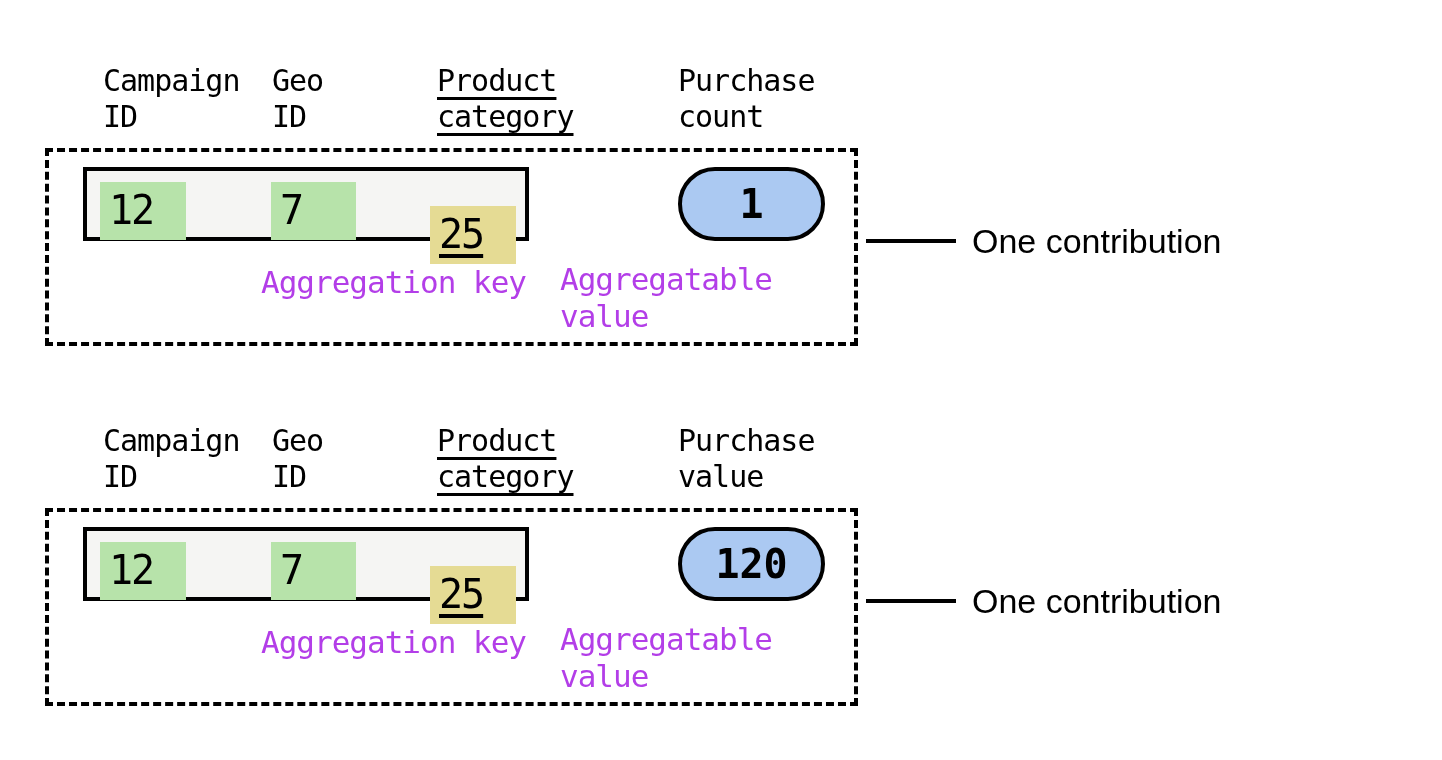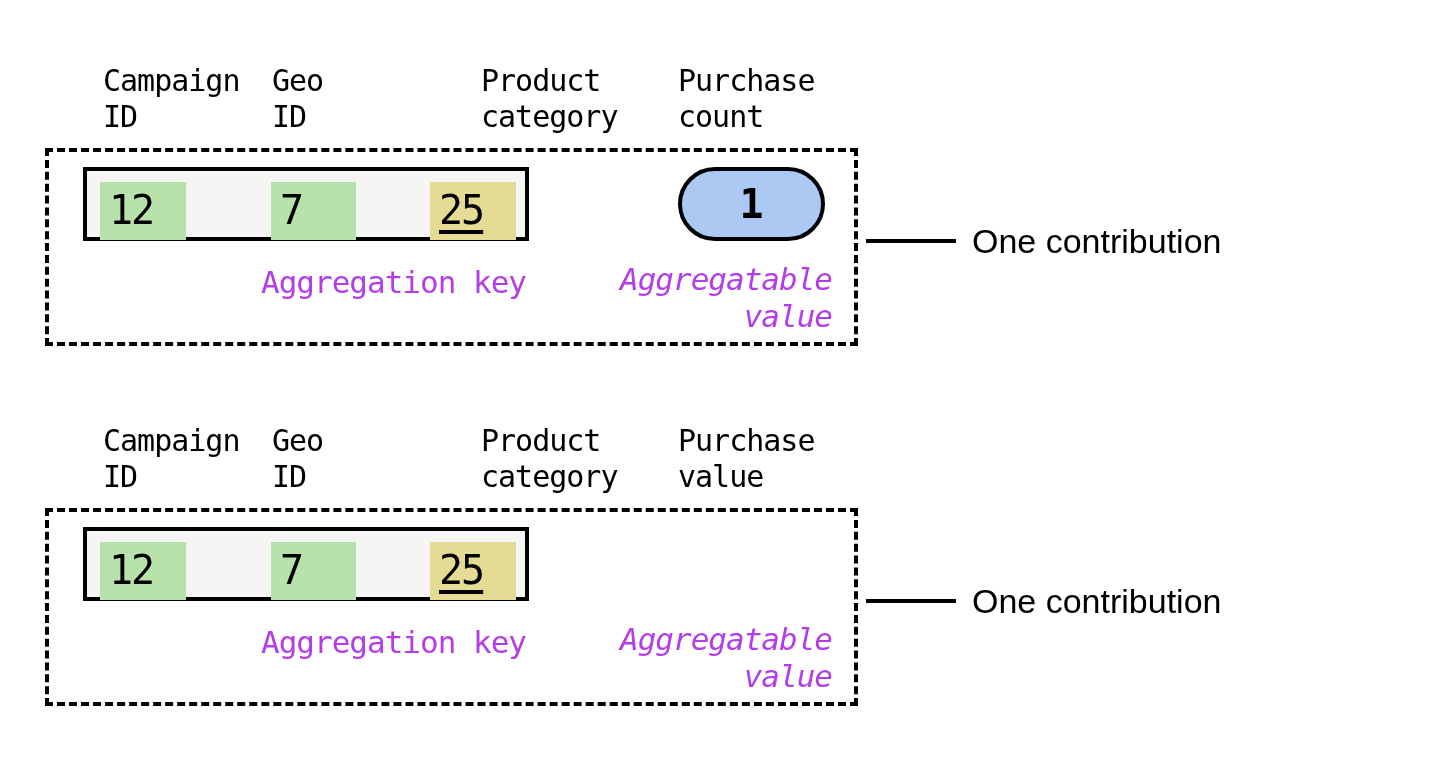--- a/index.html
+++ b/index.html
@@ -25,21 +25,21 @@
   #section-1{top:423px;}
 
   .col-label{
     position:absolute;top:0;
     font-size:30px;line-height:36px;
     white-space:pre-line;
     letter-spacing:-1px;
   }
   .col-label.c1{left:103px;}
   .col-label.c2{left:272px;}
-  .col-label.c3{left:437px;text-decoration-thickness:3px;text-underline-offset:6px;margin-left:44px;}
+  .col-label.c3{left:437px;text-decoration:underline;text-decoration-thickness:3px;text-underline-offset:6px;}
   .col-label.c4{left:678px;font-weight:normal;}
 
   .dashed-box{
     position:absolute;left:45px;top:85px;
     width:813px;height:198px;
     border:4px dashed var(--ink);
   }
   .key-box{
     position:absolute;left:83px;top:104px;
     width:446px;height:74px;
@@ -47,42 +47,42 @@
     background:var(--keybg);
   }
   .cell{
     position:absolute;top:119px;height:58px;
     font-size:40px;line-height:56px;
     padding-left:9px;
     letter-spacing:-2px;
   }
   .cell.k1{left:100px;width:86px;background:var(--green);}
   .cell.k2{left:271px;width:85px;background:var(--green);}
-  .cell.k3{left:430px;width:86px;background:var(--yellow);}
+  .cell.k3{left:430px;width:86px;background:var(--yellow);margin-top:24px;}
   .cell.k3 .num{text-decoration:underline;text-decoration-thickness:4px;text-underline-offset:6px;}
 
   .pill{
     position:absolute;left:678px;top:104px;
     width:147px;height:74px;
     background:var(--blue);
     border:4px solid var(--ink);
     border-radius:42px;
     text-align:center;
     font-size:40px;line-height:66px;font-weight:bold;
   }
 
   .caption{
     color:var(--purple);
     font-size:31px;line-height:37px;
     letter-spacing:-1px;
   }
   .agg-key-caption{position:absolute;left:241px;top:201px;margin-left:20px;}
   .agg-val-caption{
     position:absolute;left:560px;top:198px;width:272px;
-    text-align:right;white-space:pre-line;font-style:italic;
+    text-align:left;white-space:pre-line;
   }
 
   .connector{
     position:absolute;left:866px;top:176px;
     width:90px;height:4px;
     background:var(--ink);
   }
   .contribution-label{
     position:absolute;left:972px;top:152px;
     font-family:"Liberation Sans","DejaVu Sans",sans-serif;
@@ -132,20 +132,21 @@
     <div class="col-label c4">Purchase
 value</div>
 
     <div class="dashed-box"></div>
 
     <div class="key-box"></div>
     <div class="cell k1"><span class="num">12</span></div>
     <div class="cell k2"><span class="num">7</span></div>
     <div class="cell k3"><span class="num">25</span></div>
 
+    <div class="pill">120</div>
 
     <div class="caption agg-key-caption">Aggregation key</div>
     <div class="caption agg-val-caption">Aggregatable
 value</div>
 
     <div class="connector"></div>
     <div class="contribution-label">One contribution</div>
   </div>
 
 </div>

